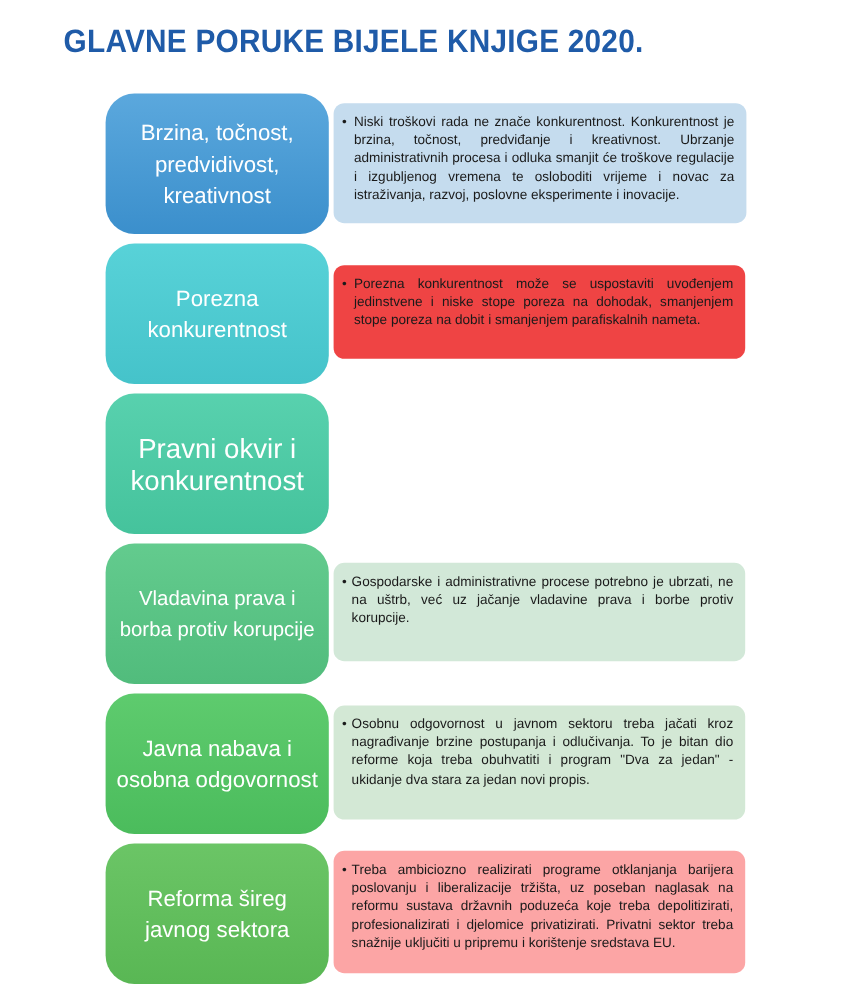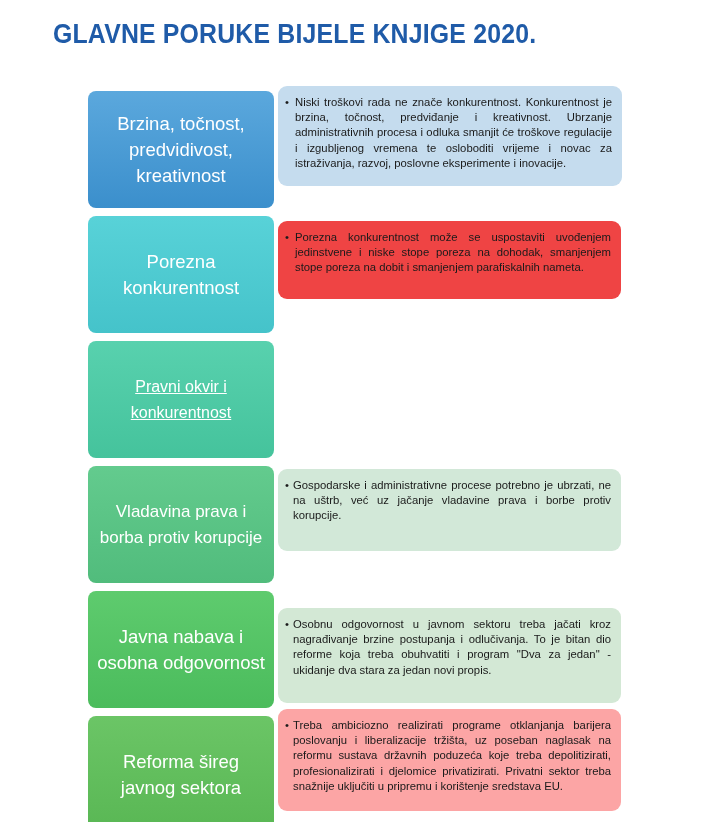--- a/index.html
+++ b/index.html
@@ -46,24 +46,24 @@
 
   .row {
     position: relative;
     height: 125px;
     margin: 0;
   }
 
   .row-label {
     position: absolute;
     left: 88px;
-    top: 21px;
+    top: 8px;
     width: 186px;
     height: 117px;
-    border-radius: 8px;
+    border-radius: 24px;
     display: flex;
     align-items: center;
     justify-content: center;
     text-align: center;
     color: #ffffff;
     font-size: 18.5px;
     line-height: 25px;
     padding: 0 6px;
     box-sizing: border-box;
   }
@@ -98,33 +98,33 @@
     font-size: 11.3px;
     line-height: 15.2px;
     color: #1a1a1a;
   }
 
   
   .row.r1 .row-body { top: 16px; height: 100px; width: 344px; }
   .row.r2 .row-body { top: 26px; height: 78px; }
   .row.r3 .row-body { top: 18px; height: 95px; }
   .row.r4 .row-body { top: 24px; height: 82px; }
-  .row.r5 .row-body { top: 18px; height: 95px; margin-top: 20px; }
+  .row.r5 .row-body { top: 18px; height: 95px; }
   .row.r6 .row-body { top: 14px; height: 102px; }
 
   .row.r1 .bullet-line { padding-left: 10px; }
   .row.r2 .bullet-line { padding-left: 10px; }
   .row.r3 .bullet-line { padding-left: 10px; }
   .row.r4 .bullet-line { padding-left: 8px; }
   .row.r5 .bullet-line { padding-left: 8px; }
   .row.r6 .bullet-line { padding-left: 8px; }
 
   .row.r1 .row-label { font-size: 18.5px; line-height: 26px; }
   .row.r2 .row-label { font-size: 18.5px; line-height: 26px; }
-  .row.r3 .row-label { font-size: 16px; line-height: 26px; text-decoration: underline; }
+  .row.r3 .row-label { font-size: 23px; line-height: 26px; }
   .row.r4 .row-label { font-size: 17px; line-height: 26px; }
   .row.r5 .row-label { font-size: 18.5px; line-height: 26px; }
   .row.r6 .row-label { font-size: 18.5px; line-height: 26px; }
 </style>
 </head>
 <body style="background: rgb(255, 255, 255);">
 
 <div class="page">
 
   <div class="title" style="color: rgb(31, 91, 168);">GLAVNE PORUKE BIJELE KNJIGE 2020.</div>

